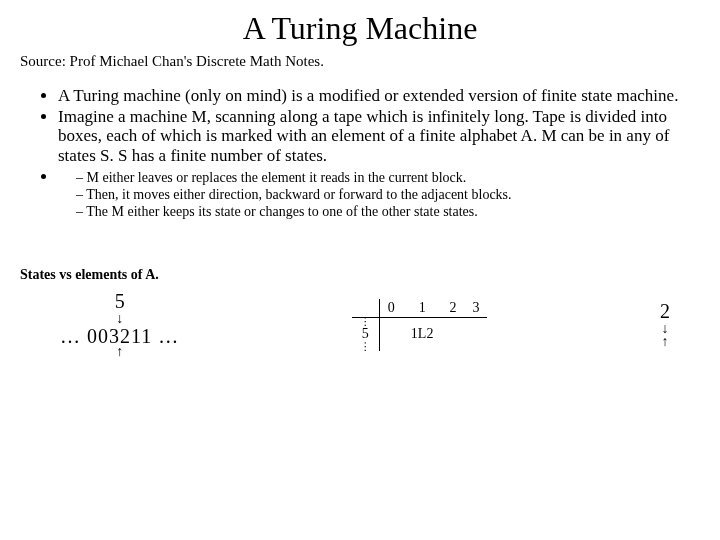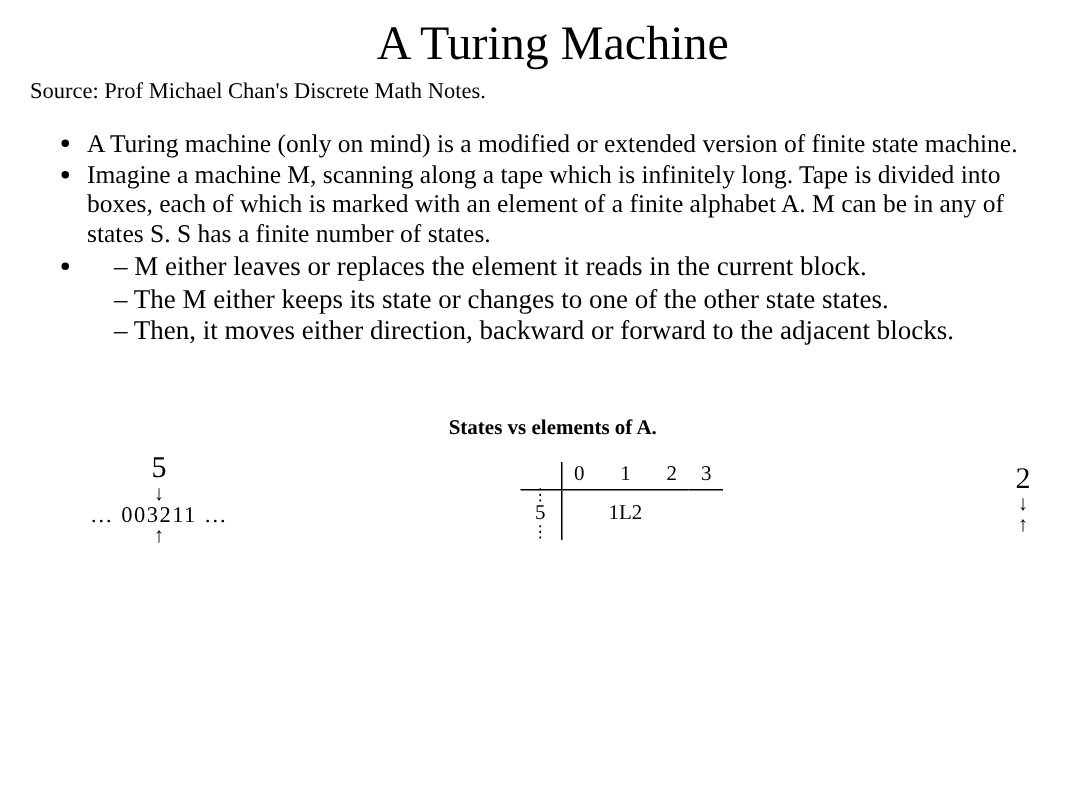--- a/index.html
+++ b/index.html
@@ -6,21 +6,21 @@
     margin: 0;
     padding: 0;
     width: 720px;
     height: 540px;
     font-family: "Times New Roman", Times, serif;
     background: #fff;
     color: #000;
     overflow: hidden;
   }
   .slide {
-    padding: 8px 3px 0 20px;
+    padding: 8px 20px 0 20px;
   }
   h1 {
     font-size: 32px;
     font-weight: normal;
     text-align: center;
     margin: 2px 0 6px 0;
   }
   .source {
     font-size: 15px;
     margin: 0 0 4px 0;
@@ -31,28 +31,28 @@
     font-size: 17px;
     line-height: 1.15;
   }
   ul.main > li {
     margin-bottom: 1px;
   }
   ul.sub {
     list-style: none;
     margin: 2px 0 0 0;
     padding-left: 18px;
-    font-size: 18px;
+    font-size: 14px;
     line-height: 1.2;
   }
   ul.sub > li::before {
     content: "– ";
   }
   .caption {
-    text-align: center;
+    text-align: left;
     font-size: 14px;
     font-weight: bold;
     margin-top: 46px;
   }
   .diagram-row {
     display: flex;
     align-items: center;
     justify-content: space-between;
     margin-top: 8px;
     padding: 0 30px 0 40px;
@@ -67,21 +67,21 @@
   .tape-block .head {
     font-size: 20px;
     margin-bottom: 2px;
   }
   .tape-block .arrow {
     font-size: 14px;
     line-height: 0.8;
     margin-bottom: 2px;
   }
   .tape-block .tape {
-    font-size: 15px;
+    font-size: 20px;
     letter-spacing: 1px;
   }
   .table-block {
     font-size: 14px;
   }
   .table-block table {
     border-collapse: collapse;
   }
   .table-block td, .table-block th {
     padding: 1px 8px;
@@ -106,22 +106,22 @@
 <div class="slide">
   <h1>A Turing Machine</h1>
   <p class="source">Source: Prof Michael Chan's Discrete Math Notes.</p>
 
   <ul class="main">
     <li>A Turing machine (only on mind) is a modified or extended version of finite state machine.</li>
     <li>Imagine a machine M, scanning along a tape which is infinitely long. Tape is divided into boxes, each of which is marked with an element of a finite alphabet A. M can be in any of states S. S has a finite number of states.</li>
     <li>
       <ul class="sub">
         <li>M either leaves or replaces the element it reads in the current block.</li>
+        <li>Then, it moves either direction, backward or forward to the adjacent blocks.</li>
         <li>The M either keeps its state or changes to one of the other state states.</li>
-        <li>Then, it moves either direction, backward or forward to the adjacent blocks.</li>
       </ul>
     </li>
   </ul>
 
   <div class="caption">States vs elements of A.</div>
 
   <div class="diagram-row">
 
     <div class="tape-block">
       <div class="head">5</div>

